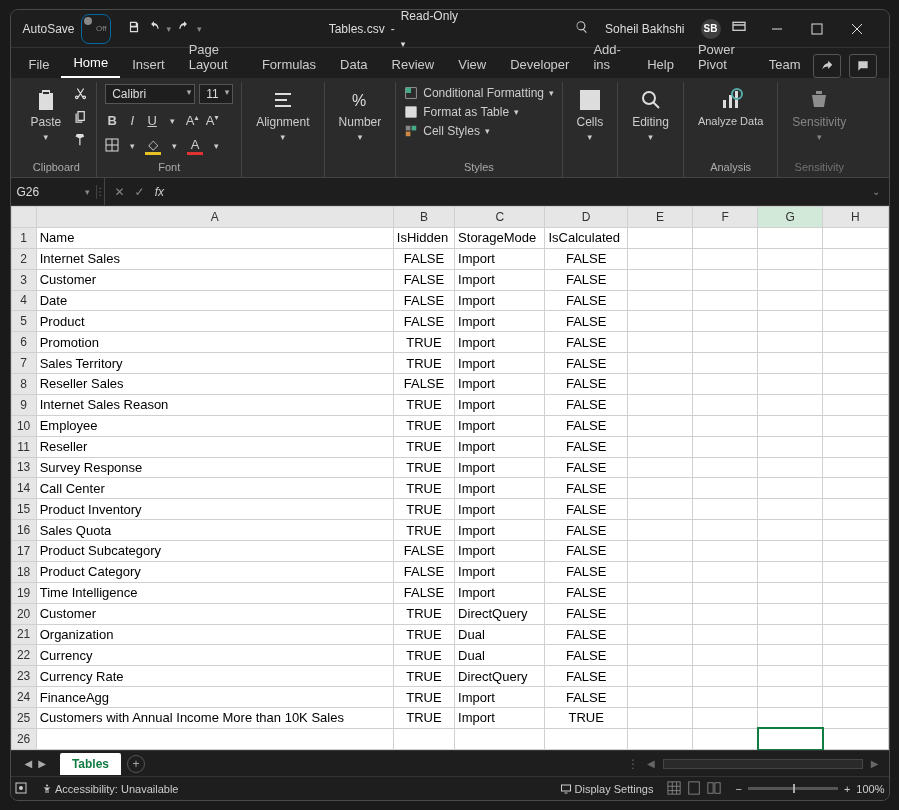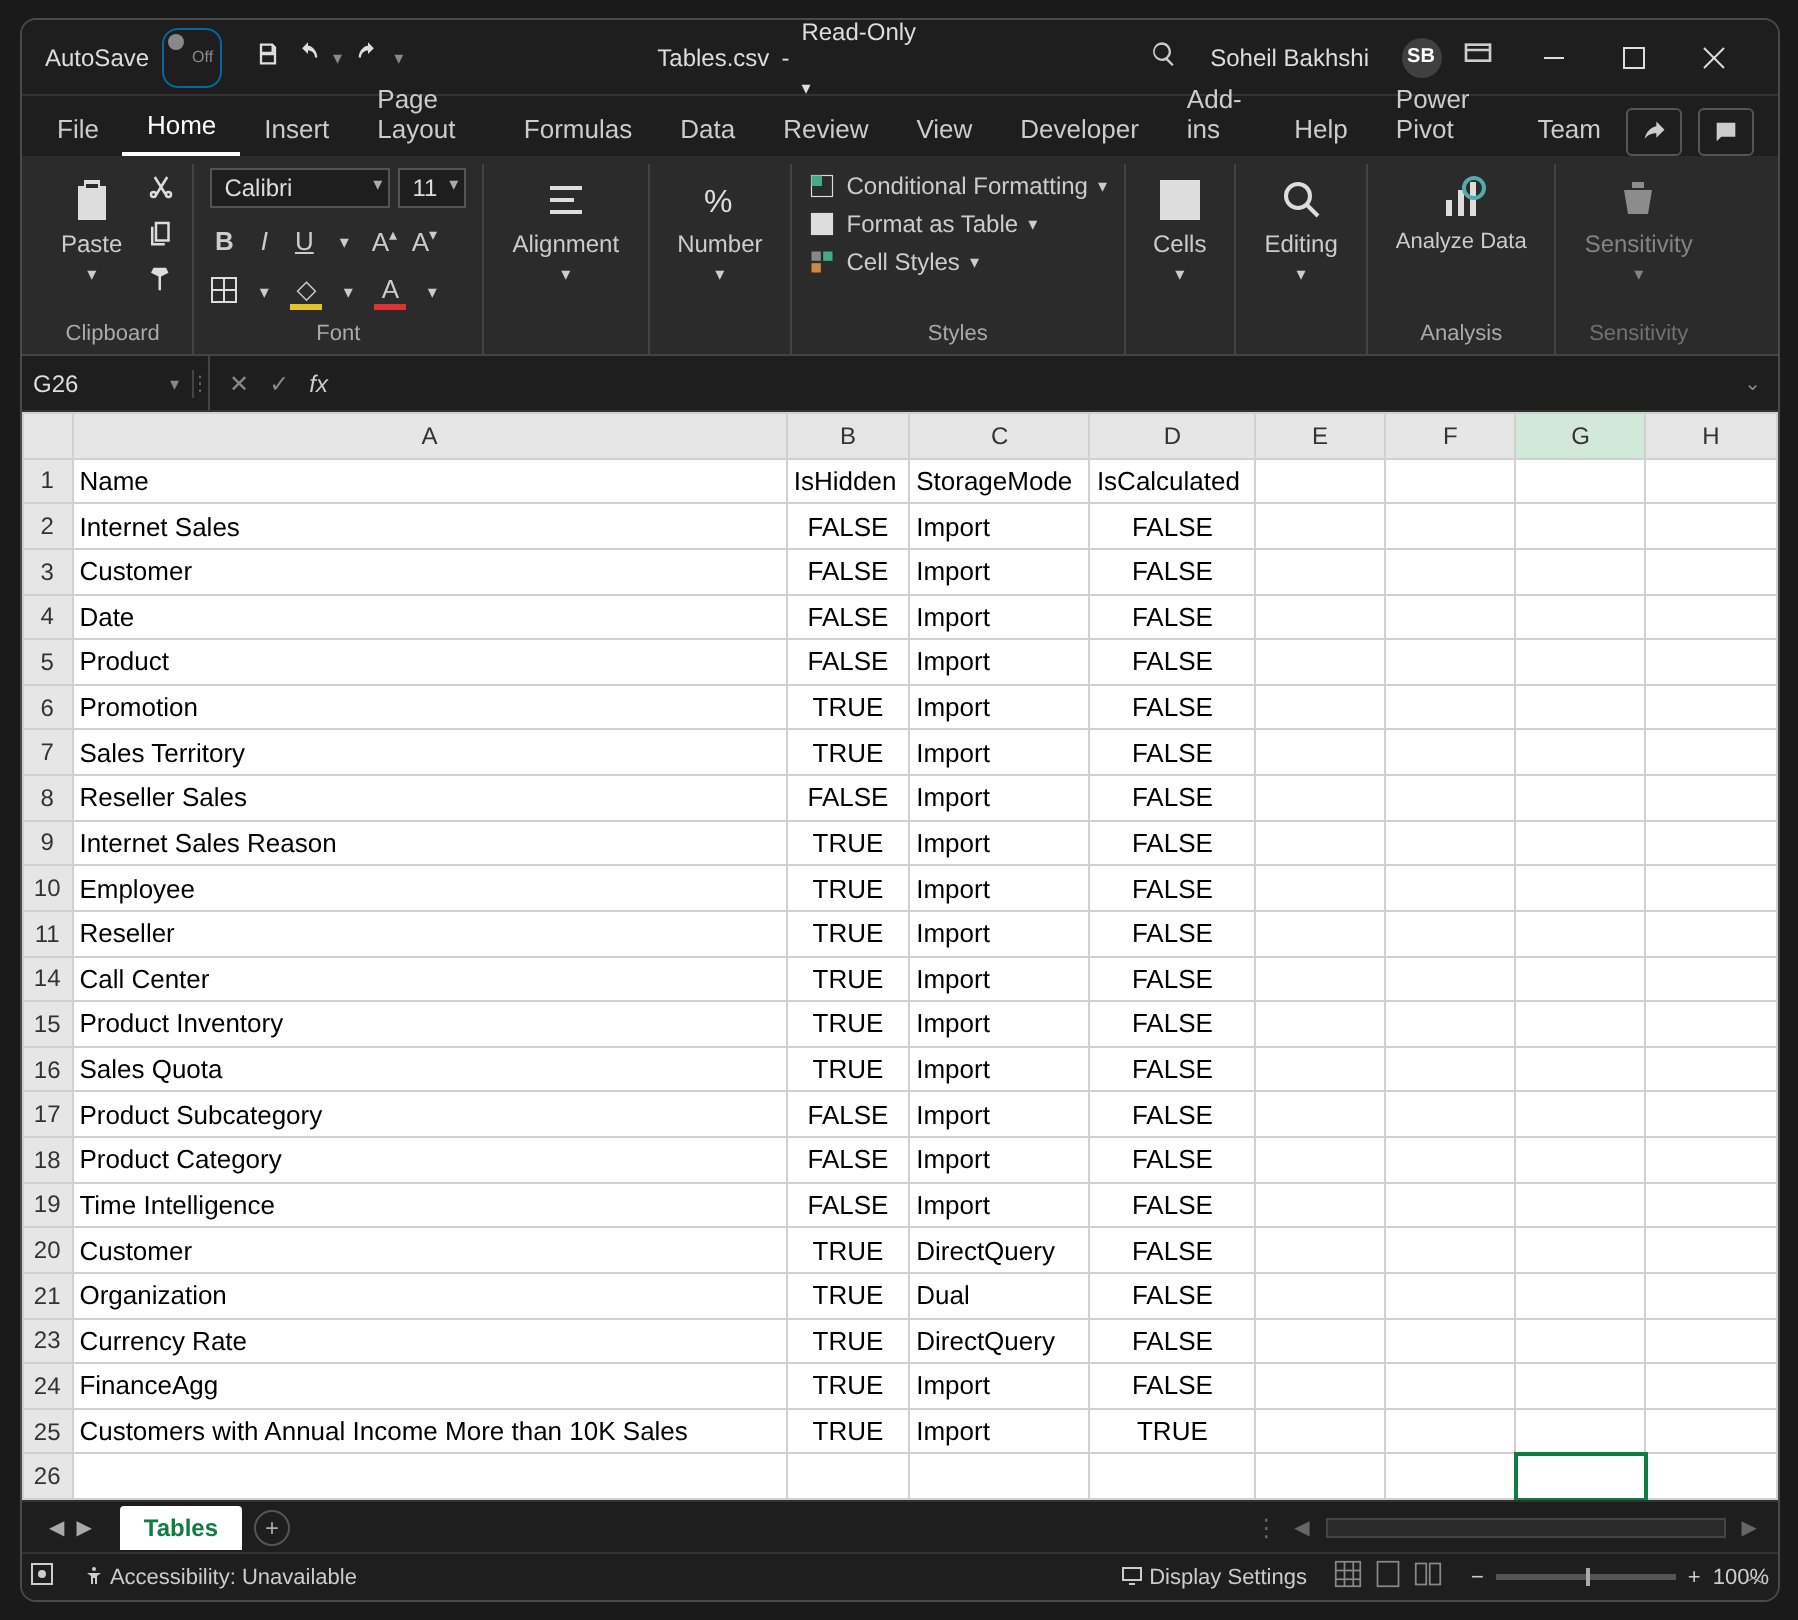--- a/index.html
+++ b/index.html
@@ -590,20 +590,31 @@
     <td class="col-A left">Reseller</td>
     <td class="col-B center">TRUE</td>
     <td class="col-C left">Import</td>
     <td class="col-D center">FALSE</td>
     <td class="col-E"></td>
     <td class="col-F"></td>
     <td class="col-G"></td>
     <td class="col-H"></td>
   </tr>
           <tr>
+    <th class="rowhdr">13</th>
+    <td class="col-A left">Survey Response</td>
+    <td class="col-B center">TRUE</td>
+    <td class="col-C left">Import</td>
+    <td class="col-D center">FALSE</td>
+    <td class="col-E"></td>
+    <td class="col-F"></td>
+    <td class="col-G"></td>
+    <td class="col-H"></td>
+  </tr>
+          <tr>
     <th class="rowhdr">14</th>
     <td class="col-A left">Call Center</td>
     <td class="col-B center">TRUE</td>
     <td class="col-C left">Import</td>
     <td class="col-D center">FALSE</td>
     <td class="col-E"></td>
     <td class="col-F"></td>
     <td class="col-G"></td>
     <td class="col-H"></td>
   </tr>
@@ -669,20 +680,31 @@
     <td class="col-C left">DirectQuery</td>
     <td class="col-D center">FALSE</td>
     <td class="col-E"></td>
     <td class="col-F"></td>
     <td class="col-G"></td>
     <td class="col-H"></td>
   </tr>
           <tr>
     <th class="rowhdr">21</th>
     <td class="col-A left">Organization</td>
+    <td class="col-B center">TRUE</td>
+    <td class="col-C left">Dual</td>
+    <td class="col-D center">FALSE</td>
+    <td class="col-E"></td>
+    <td class="col-F"></td>
+    <td class="col-G"></td>
+    <td class="col-H"></td>
+  </tr>
+          <tr>
+    <th class="rowhdr">22</th>
+    <td class="col-A left">Currency</td>
     <td class="col-B center">TRUE</td>
     <td class="col-C left">Dual</td>
     <td class="col-D center">FALSE</td>
     <td class="col-E"></td>
     <td class="col-F"></td>
     <td class="col-G"></td>
     <td class="col-H"></td>
   </tr>
           <tr>
     <th class="rowhdr">23</th>

